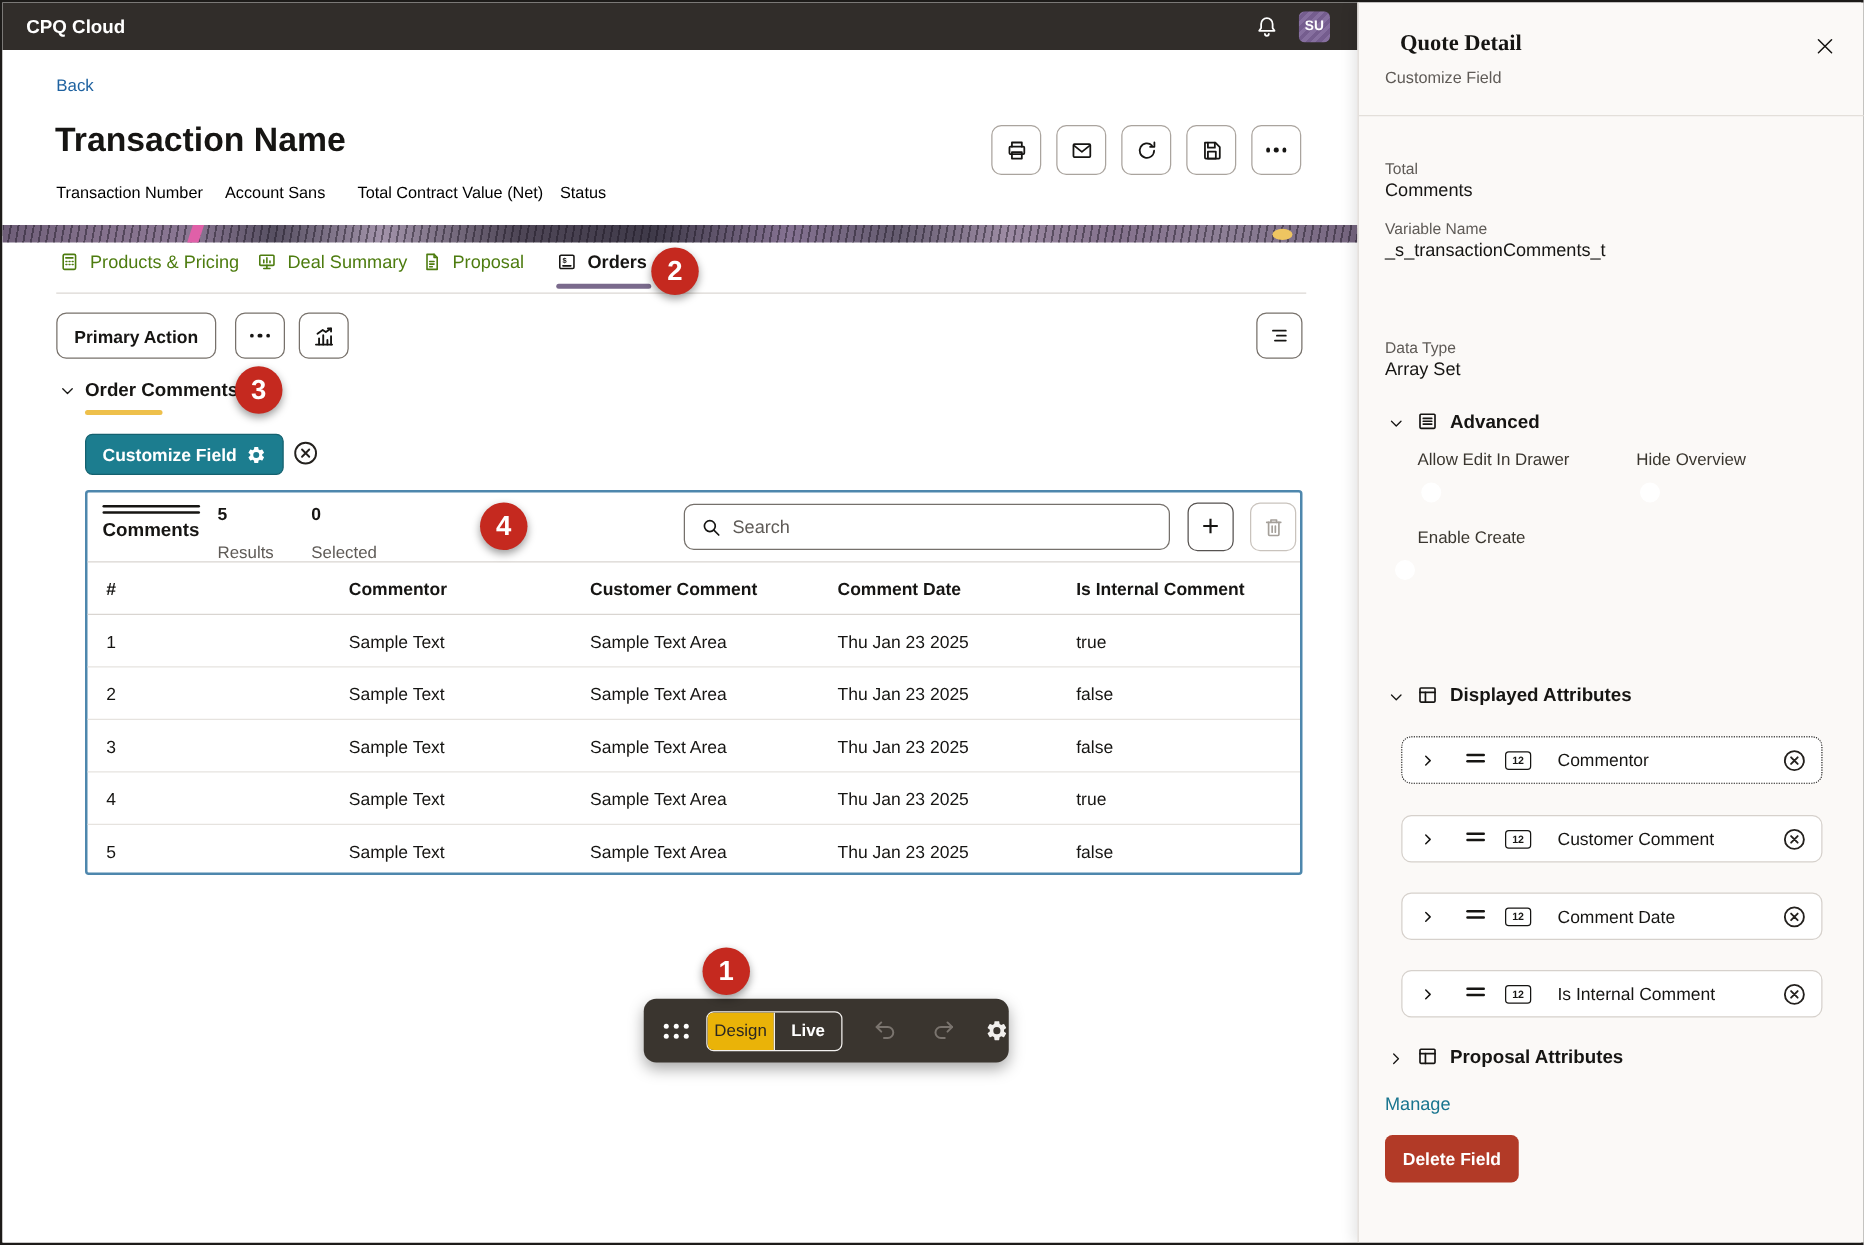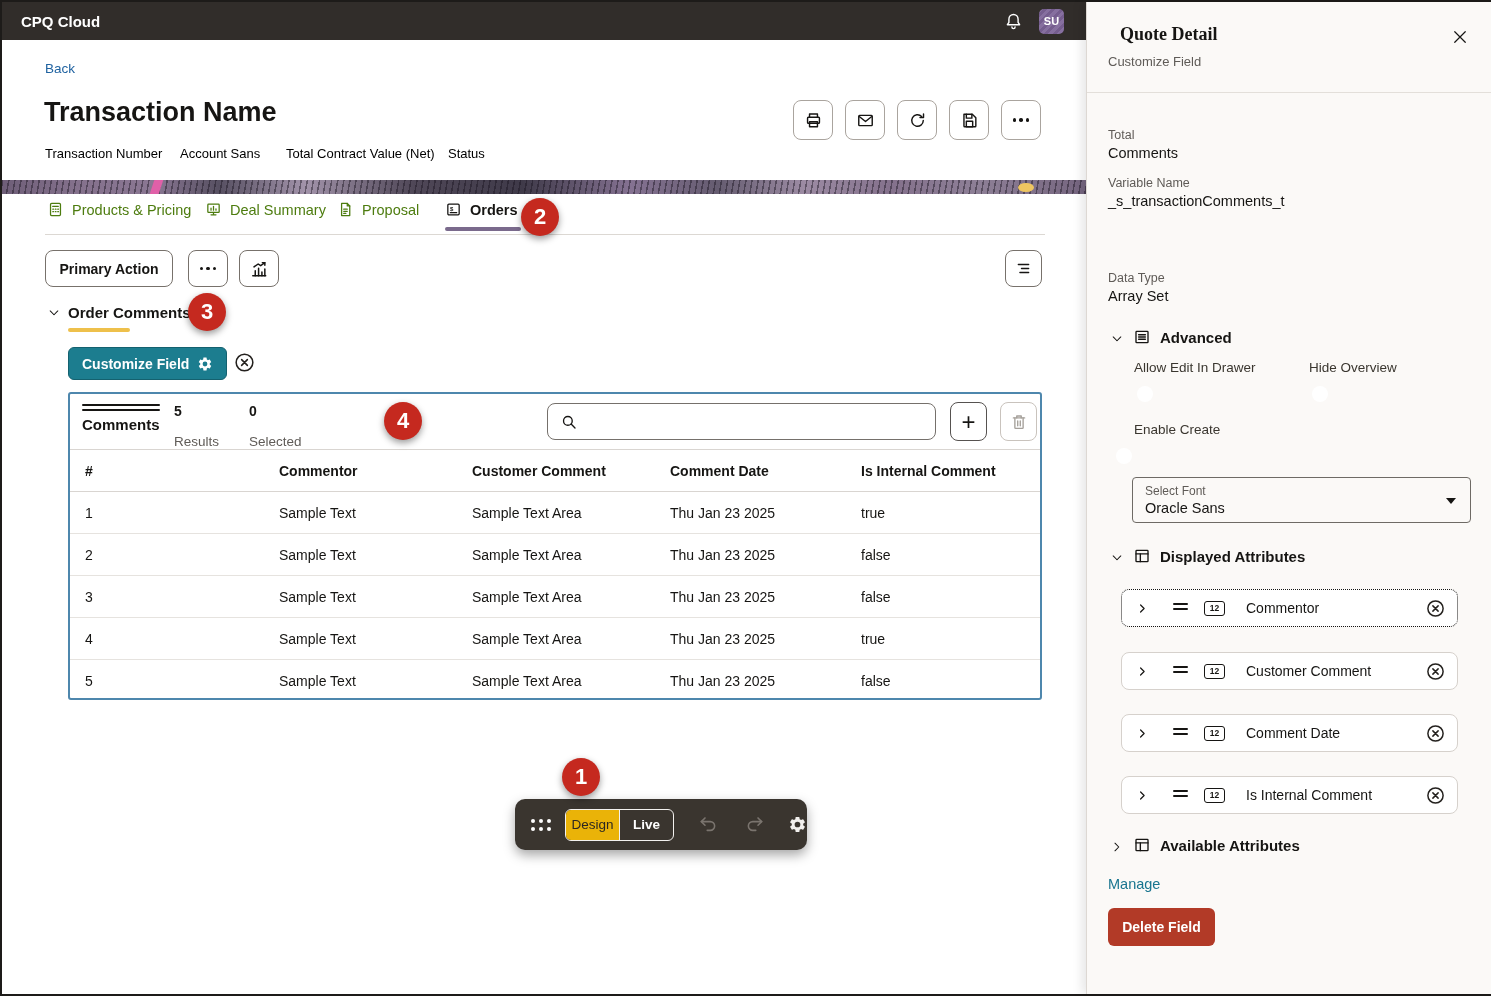--- a/index.html
+++ b/index.html
@@ -379,20 +379,21 @@
         </div>
         <div class="tp-stat" style="left:179px">
           <div class="n">0</div>
           <div class="l">Selected</div>
         </div>
         <div class="abs badge" style="left:314px; top:8px">4</div>
         <div class="search-box">
           <svg class="ic">
               <use href="#i-search"></use>
             </svg>
+          <input type="text" placeholder="Search" style="">
         </div>
         <button class="plus-btn">+</button>
         <button class="trash-btn">
             <svg class="ic">
               <use href="#i-trash"></use>
             </svg>
           </button>
       </div>
       <div class="tgrid hdr">
         <span>#</span>
@@ -503,25 +504,20 @@
       <span class="t">Advanced</span>
     </div>
 
     <span class="abs tog-label" style="left:47px; top:358px">Allow Edit In Drawer</span>
     <span class="abs toggle off" style="left:47px; top:381px"><span class="knob"></span></span>
     <span class="abs tog-label" style="left:222px; top:358px">Hide Overview</span>
     <span class="abs toggle off" style="left:222px; top:381px"><span class="knob"></span></span>
     <span class="abs tog-label" style="left:47px; top:420px">Enable Create</span>
     <span class="abs toggle on" style="left:47px; top:443px"><span class="knob"></span></span>
 
-    <div class="abs font-select">
-      <div class="fl">Select Font</div>
-      <div class="fv">Oracle Sans</div>
-      <span class="caret"></span>
-    </div>
 
     <div class="abs sec-hdr" style="left:23px; top:545px">
       <svg class="ic ch">
           <use href="#i-chev-down"></use>
         </svg>
       <svg class="ic si">
           <use href="#i-layout"></use>
         </svg>
       <span class="t">Displayed Attributes</span>
     </div>
@@ -599,19 +595,19 @@
         </span>
     </div>
 
     <div class="abs sec-hdr" style="left:23px; top:834px">
       <svg class="ic ch">
           <use href="#i-chev-right"></use>
         </svg>
       <svg class="ic si">
           <use href="#i-layout"></use>
         </svg>
-      <span class="t">Available Attributes</span>
+      <span class="t">Proposal Attributes</span>
     </div>
 
     <a class="abs manage-link">Manage</a>
     <button class="abs delete-btn">Delete Field</button>
   </aside>
 </div>
 
 </body></html>

